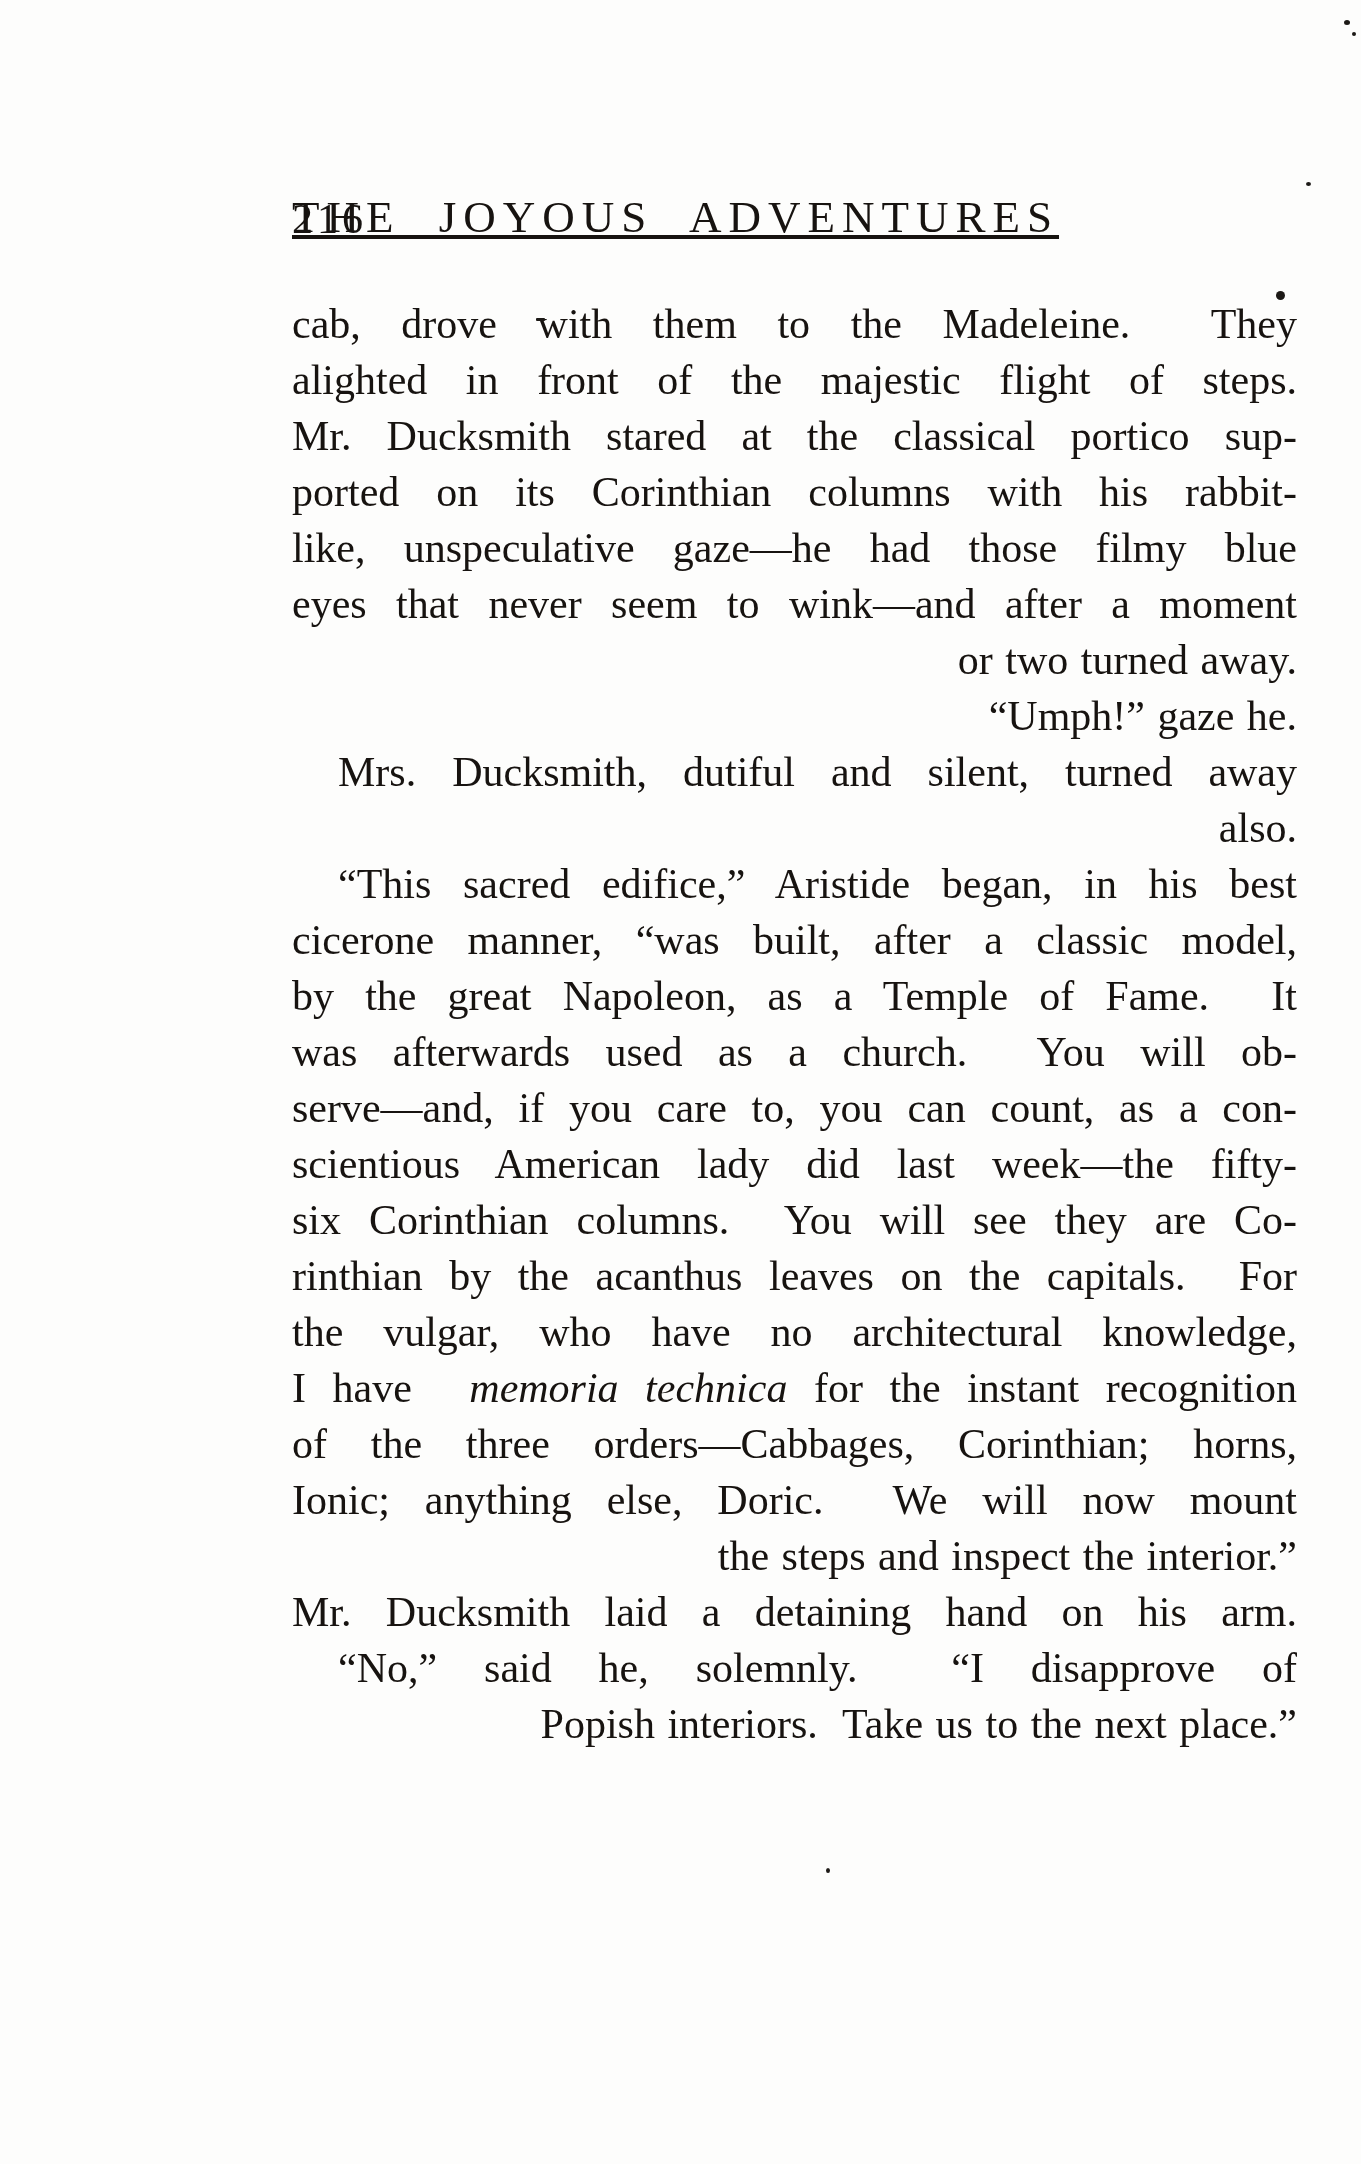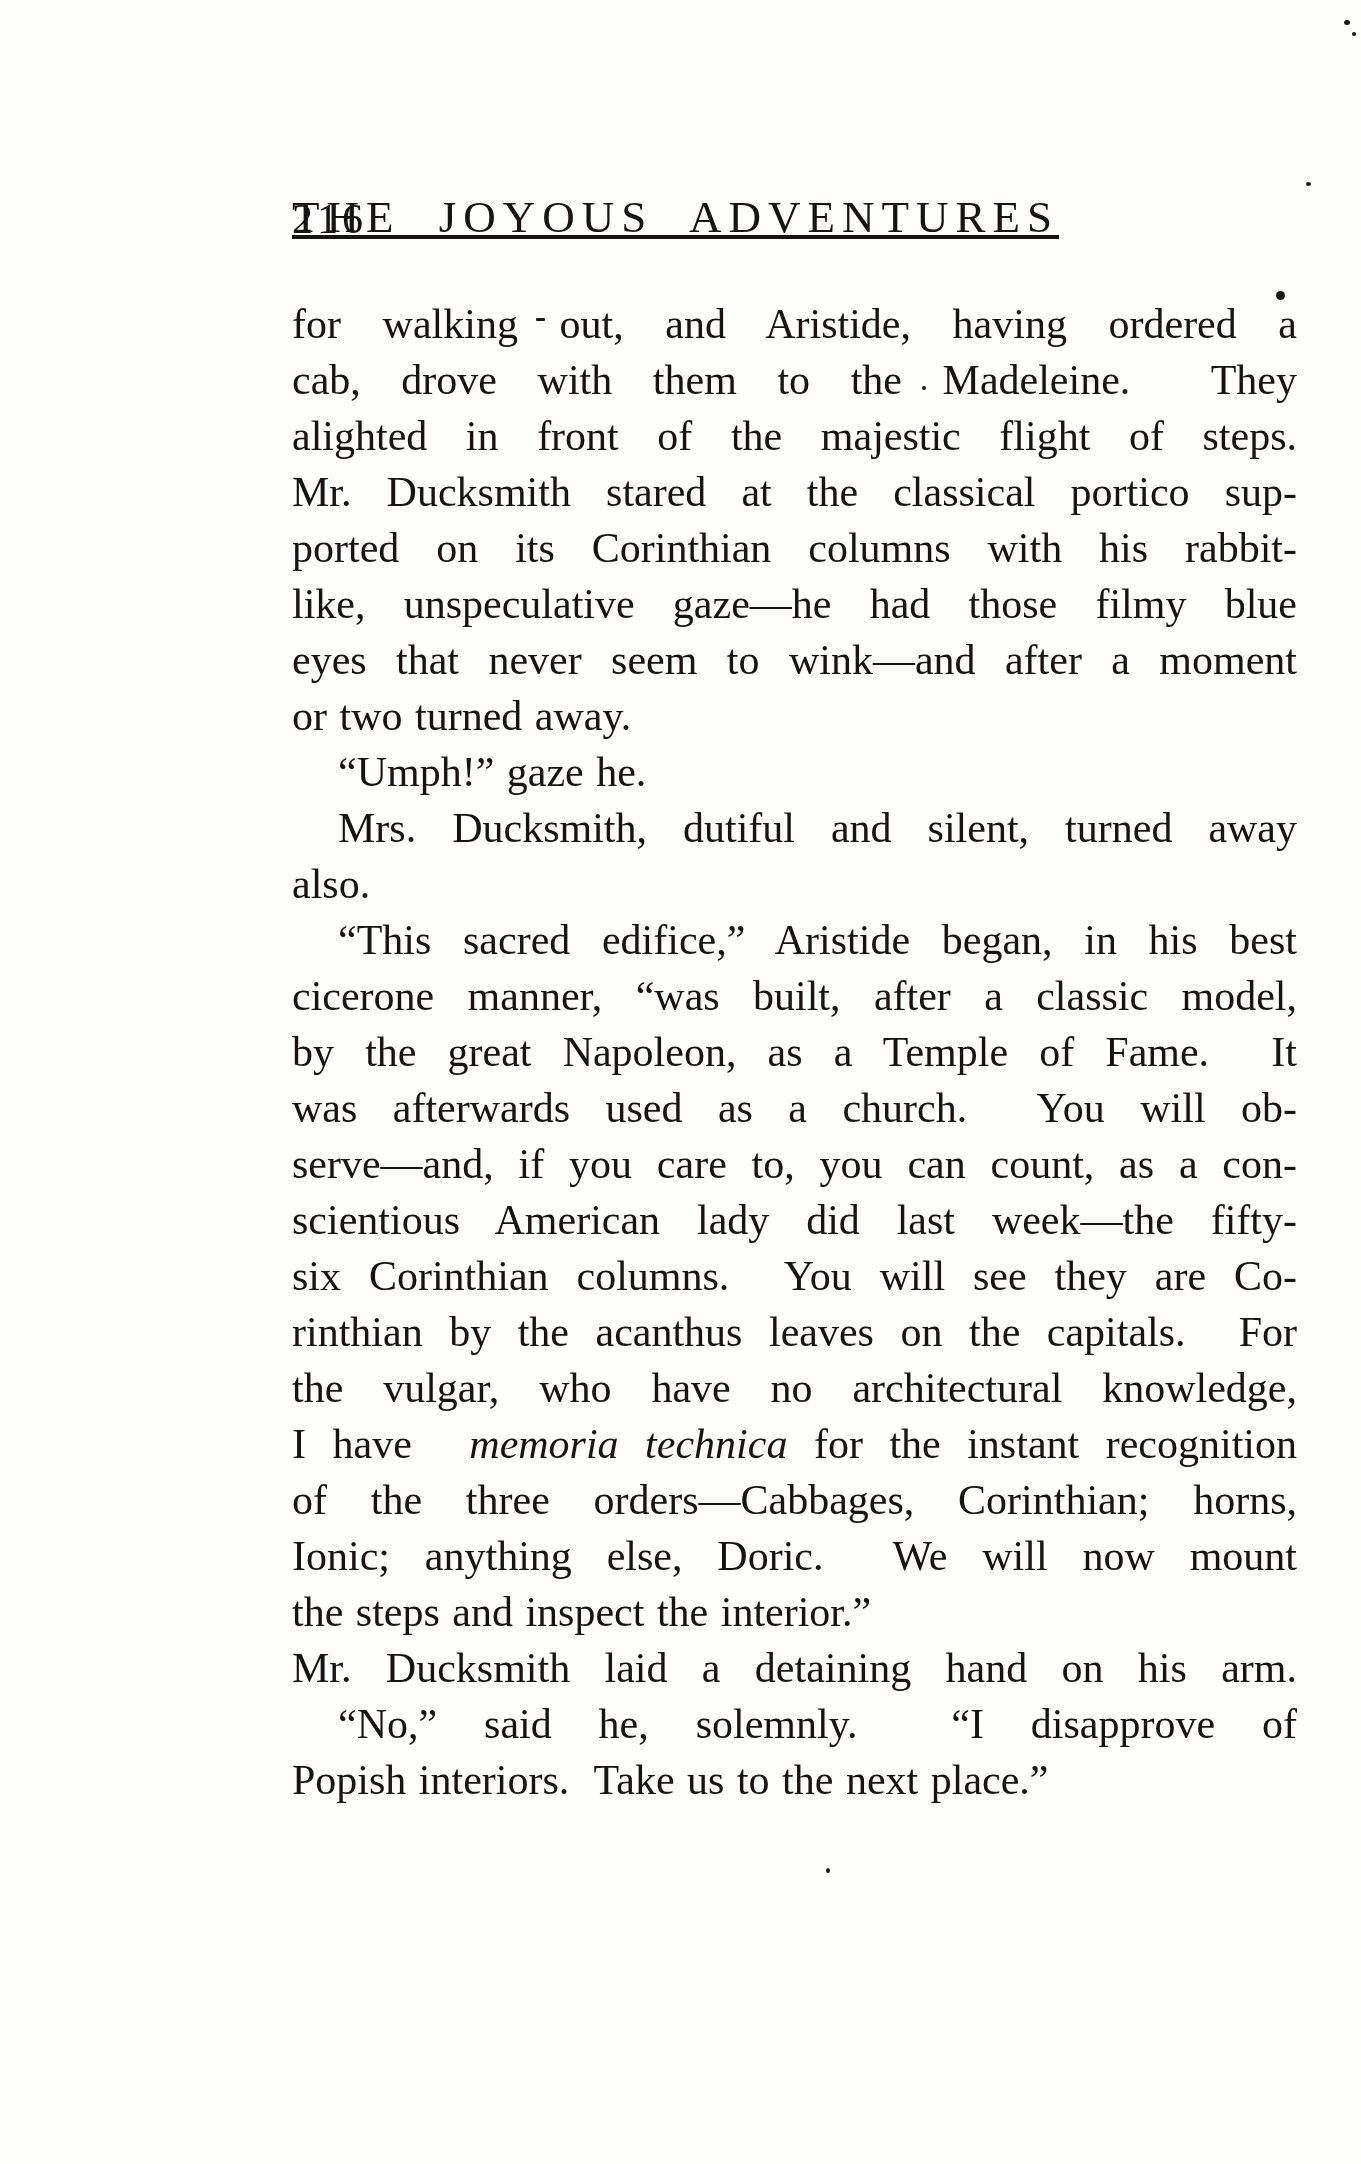--- a/index.html
+++ b/index.html
@@ -40,21 +40,21 @@
   }
   .body{
     position:absolute;
     left:292px;top:296px;
     width:1005px;
     font-size:42px;
     line-height:56px;
     word-spacing:2px;
   }
   .line{
-    text-align:left;
+    text-align:right;
     min-height:56px;
   }
   .line.just{
     text-align:justify;
     text-align-last:justify;
   }
   .line.first{
     text-indent:46px;
   }
   .line i{font-style:italic;margin-left:31px;}
@@ -69,21 +69,20 @@
 <body>
 
 <div class="page">
 
   <div class="header">
     <span class="pagenum">216</span>
     <span class="title">THE JOYOUS ADVENTURES</span>
   </div>
 
   <div class="body">
-      <div class="line just"><span>for walking out, and Aristide, having ordered a</span></div>
       <div class="line just"><span>cab, drove with them to the Madeleine.&nbsp; They</span></div>
       <div class="line just"><span>alighted in front of the majestic flight of steps.</span></div>
       <div class="line just"><span>Mr. Ducksmith stared at the classical portico sup-</span></div>
       <div class="line just"><span>ported on its Corinthian columns with his rabbit-</span></div>
       <div class="line just"><span>like, unspeculative gaze—he had those filmy blue</span></div>
       <div class="line just"><span>eyes that never seem to wink—and after a moment</span></div>
       <div class="line"><span>or two turned away.</span></div>
       <div class="line first"><span>“Umph!” gaze he.</span></div>
       <div class="line first just"><span>Mrs. Ducksmith, dutiful and silent, turned away</span></div>
       <div class="line"><span>also.</span></div>

